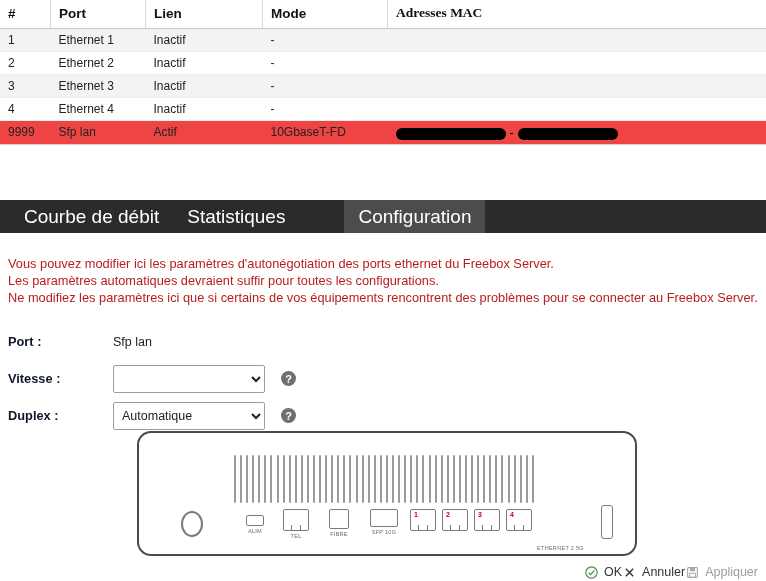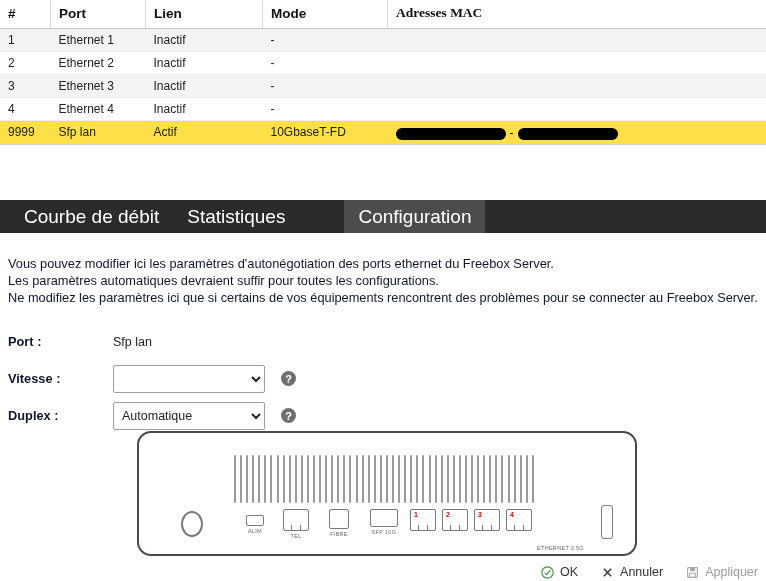--- a/index.html
+++ b/index.html
@@ -38,21 +38,21 @@
   .port-table td {
     padding: 4px 8px;
     font-size: 12px;
     color: #222222;
     border-bottom: 1px solid #ececec;
     white-space: nowrap;
     overflow: hidden;
   }
   .port-table tr.row-alt td { background: #f3f3f3; }
   .port-table tr.row-sel td {
-    background: #fde047;
+    background: #ef4444;
     border-top: 1px dotted #9a9a9a;
     border-bottom: 1px solid #d0d0d0;
   }
   .col-num  { width: 34px; }
   .col-port { width: 78px; }
   .col-lien { width: 100px; }
   .col-mode { width: 108px; }
   .col-mac  { width: auto; }
 
   .mac-redact {
@@ -103,21 +103,21 @@
     left: 0;
     top: 233px;
     width: 766px;
     bottom: 0;
     background: #ffffff;
   }
   .intro {
     padding: 22px 8px 0 8px;
     font-size: 12.8px;
     line-height: 17px;
-    color: #0f172a;
+    color: #b91c1c;
   }
   .intro div { white-space: nowrap; }
 
   .form {
     margin-top: 18px;
     padding-left: 8px;
   }
   .form-row {
     display: flex;
     align-items: center;
@@ -275,21 +275,20 @@
     letter-spacing: 0.3px;
   }
 
   
   .footer {
     position: absolute;
     right: 8px;
     bottom: 2px;
     display: flex;
     align-items: center;
-    gap: 22px;
   }
   .fbtn {
     display: flex;
     align-items: center;
     gap: 6px;
     font-size: 12.5px;
     color: #333333;
     cursor: default;
   }
   .fbtn.disabled { color: #9b9b9b; }

